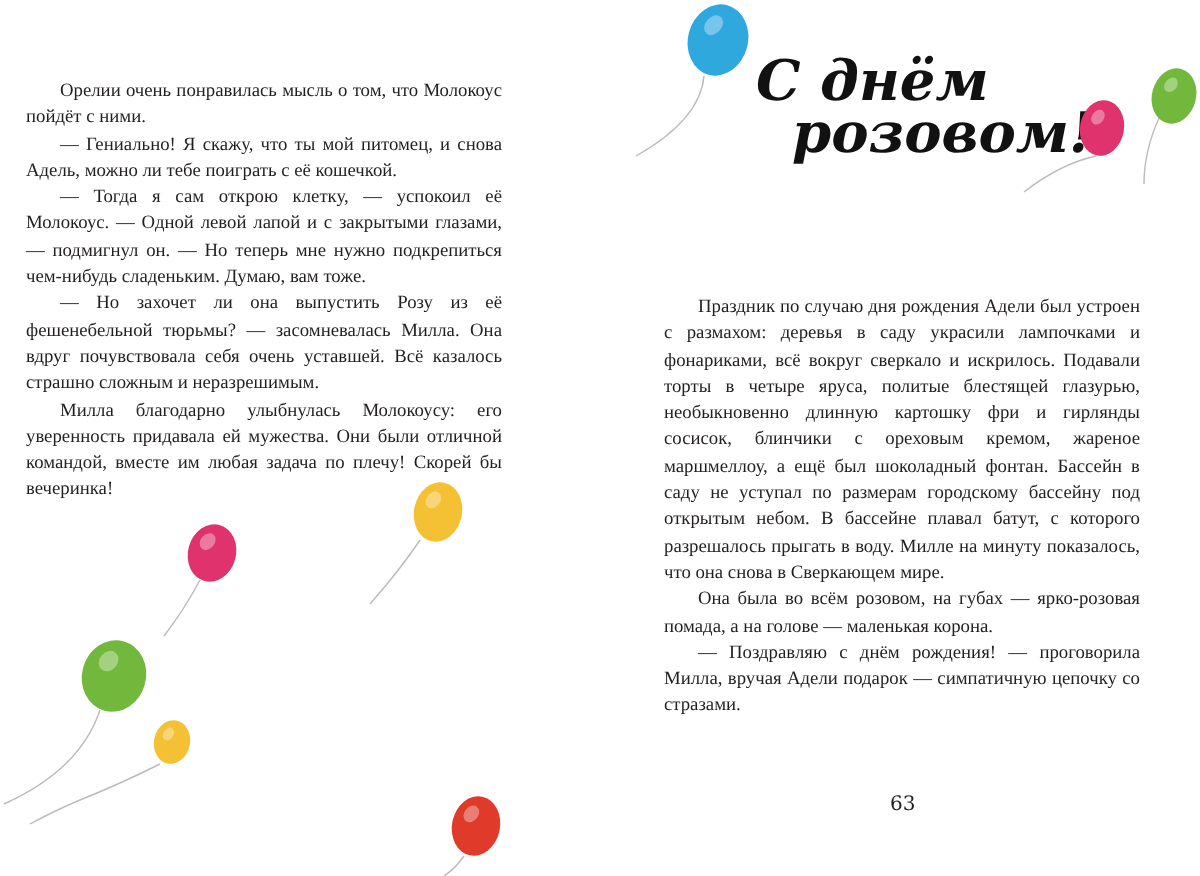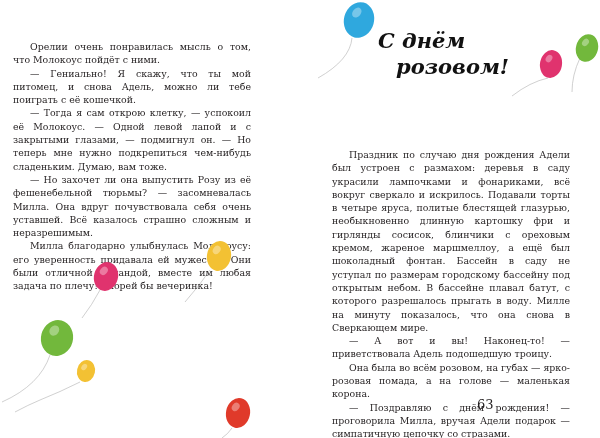--- a/index.html
+++ b/index.html
@@ -1,30 +1,30 @@
 <!DOCTYPE html>
 <html><head>
 <meta charset="utf-8">
 <style>
   html, body { margin:0; padding:0; }
   body { width:600px; height:438px; background:#ffffff; position:relative; overflow:hidden;
          font-family:"DejaVu Serif", "Liberation Serif", serif; color:#231f20; }
-  .page { position:absolute; top:0; height:438px; }
+  .page { position:absolute; top:0; height:438px;font-family:Liberation Serif, serif; }
   .left { left:0; width:300px; }
   .right { left:300px; width:300px; }
   .text { position:absolute; font-size:9.4px; line-height:13.3px; text-align:justify; }
   .left .text { left:13px; top:40px; width:238px; }
   .right .text { left:32px; top:148px; width:238px; }
   .text p { margin:0; text-indent:17px; }
   .title { position:absolute; left:378px; top:28px; width:140px;
            font-family:"DejaVu Serif", serif; font-style:italic; font-weight:bold;
-           font-size:21px; line-height:26px; color:#111; }
+           font-size:28px; line-height:26px; color:#111; }
   .title .l1 { display:block; }
   .title .l2 { display:block; padding-left:18px; }
-  .pagenum { position:absolute; left:445px; top:397px; font-size:13px;margin-left:32px; }
+  .pagenum { position:absolute; left:445px; top:397px; font-size:10px; }
   .balloon { position:absolute; border-radius:50%; }
   .balloon::after { content:""; position:absolute; left:22%; top:18%; width:28%; height:30%;
                     border-radius:50%; background:rgba(255,255,255,0.35); transform:rotate(25deg); }
   svg.strings { position:absolute; left:0; top:0; width:600px; height:438px; }
 </style>
 </head>
 <body>
 
 <svg class="strings" viewBox="0 0 600 438">
   <g fill="none" stroke="#bbbbbb" stroke-width="0.7">
@@ -45,21 +45,20 @@
     <p>— Гениально! Я скажу, что ты мой питомец, и снова Адель, можно ли тебе поиграть с её кошечкой.</p>
     <p>— Тогда я сам открою клетку, — успокоил её Молокоус. — Одной левой лапой и с закрытыми глазами, — подмигнул он. — Но теперь мне нужно подкрепиться чем-нибудь сладеньким. Думаю, вам тоже.</p>
     <p>— Но захочет ли она выпустить Розу из её фешенебельной тюрьмы? — засомневалась Милла. Она вдруг почувствовала себя очень уставшей. Всё казалось страшно сложным и неразрешимым.</p>
     <p>Милла благодарно улыбнулась Молокоусу: его уверенность придавала ей мужества. Они были отличной командой, вместе им любая задача по плечу! Скорей бы вечеринка!</p>
   </div>
 </div>
 
 <div class="page right">
   <div class="text">
     <p>Праздник по случаю дня рождения Адели был устроен с размахом: деревья в саду украсили лампочками и фонариками, всё вокруг сверкало и искрилось. Подавали торты в четыре яруса, политые блестящей глазурью, необыкновенно длинную картошку фри и гирлянды сосисок, блинчики с ореховым кремом, жареное маршмеллоу, а ещё был шоколадный фонтан. Бассейн в саду не уступал по размерам городскому бассейну под открытым небом. В бассейне плавал батут, с которого разрешалось прыгать в воду. Милле на минуту показалось, что она снова в Сверкающем мире.</p>
-    <p>— А вот и вы! Наконец-то! — приветствовала Адель подошедшую троицу.</p>
     <p>Она была во всём розовом, на губах — ярко-розовая помада, а на голове — маленькая корона.</p>
     <p>— Поздравляю с днём рождения! — проговорила Милла, вручая Адели подарок — симпатичную цепочку со стразами.</p>
   </div>
 </div>
 
 <div class="title">
   <span class="l1">С днём</span>
   <span class="l2">розовом!</span>
 </div>
 

